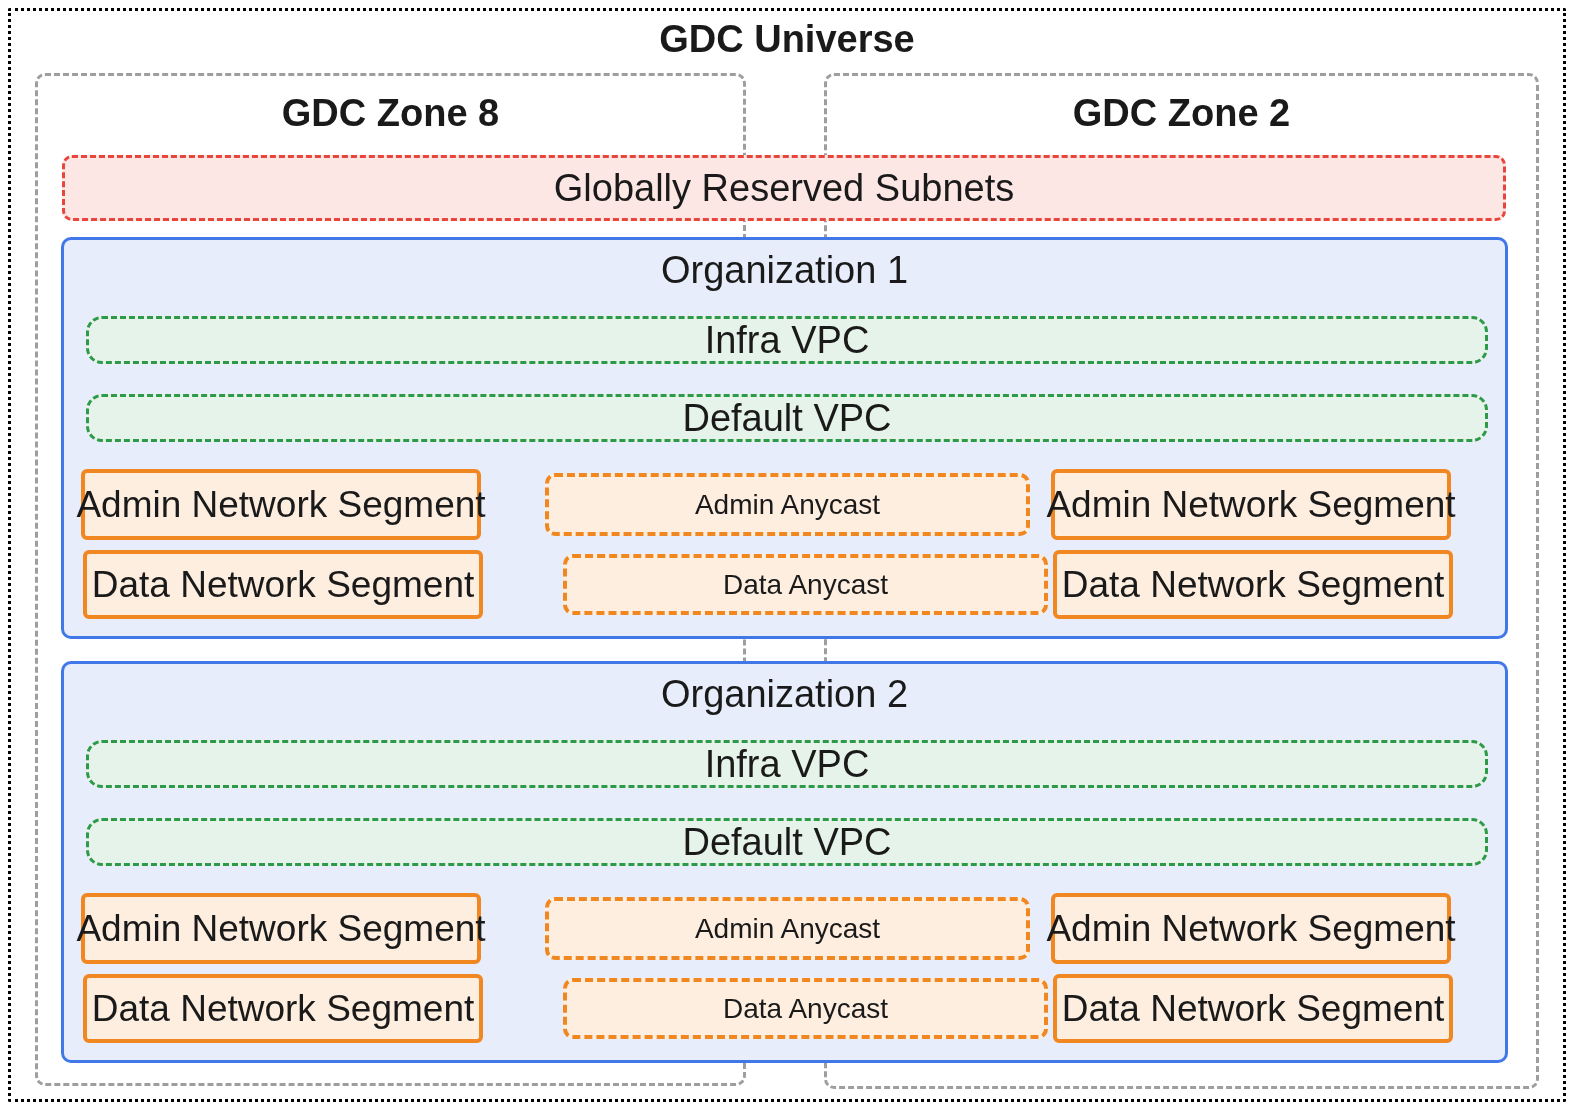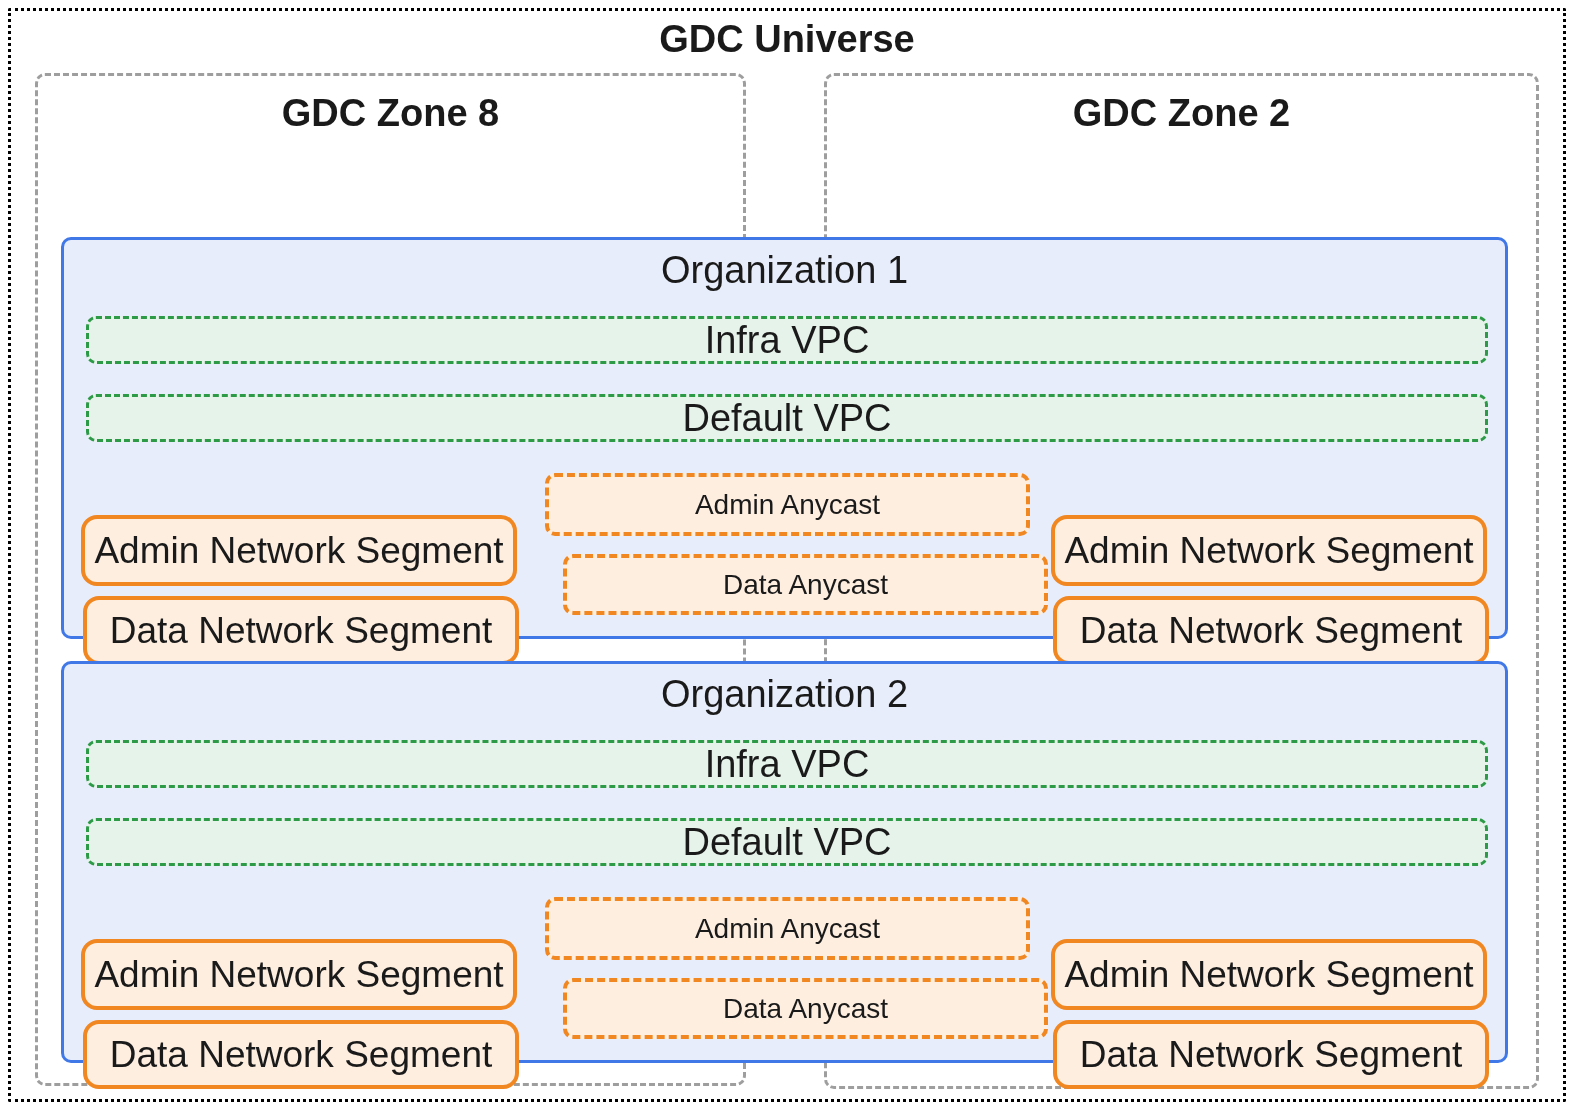--- a/index.html
+++ b/index.html
@@ -83,39 +83,39 @@
     line-height: 44px;
   }
 
   
   .vpc {
     position: absolute;
     left: 22px;
     width: 1402px; height: 48px;
     border: 3px dashed var(--vpc-border, #2d9a47);
     background: var(--vpc-fill, #e6f3ea);
-    border-radius: 10px;
+    border-radius: 16px;
     display: flex; align-items: center; justify-content: center;
     font-size: 38px;
   }
   .vpc-infra   { top: 76px; }
   .vpc-default { top: 154px; }
 
   
   .seg {
     position: absolute;
     background: var(--segment-fill, #fdeee0);
     display: flex; align-items: center; justify-content: center;
     font-size: 37px;
     white-space: nowrap;
   }
   .seg-solid {
     border: 4px solid var(--segment-border, #f08721);
-    border-radius: 16px;
-    width: 436px; height: 71px; margin-top: 46px;
+    border-radius: 6px;
+    width: 400px; height: 71px;
   }
   .seg-dashed {
     border: 4px dashed var(--segment-border, #f08721);
     border-radius: 10px;
     width: 485px; height: 63px;
     font-size: 28px;
   }
   .row-admin .seg-solid { top: 229px; }
   .row-admin .seg-dashed { top: 233px; }
   .row-data  .seg-solid { top: 310px; height: 69px; }
@@ -135,20 +135,21 @@
   <div class="zone zone-1">
     <div class="zone-title">GDC Zone 8</div>
   </div>
   <div class="zone zone-2">
     <div class="zone-title">GDC Zone 2</div>
   </div>
 
   <div class="universe"></div>
   <div class="universe-title">GDC Universe</div>
 
+  <div class="reserved">Globally Reserved Subnets</div>
 
   <div class="org org-1">
     <div class="org-title">Organization 1</div>
     <div class="vpc vpc-infra">Infra VPC</div>
     <div class="vpc vpc-default">Default VPC</div>
     <div class="row-admin">
       <div class="seg seg-solid seg-left">Admin Network Segment</div>
       <div class="seg seg-dashed seg-center">Admin Anycast</div>
       <div class="seg seg-solid seg-right">Admin Network Segment</div>
     </div>

